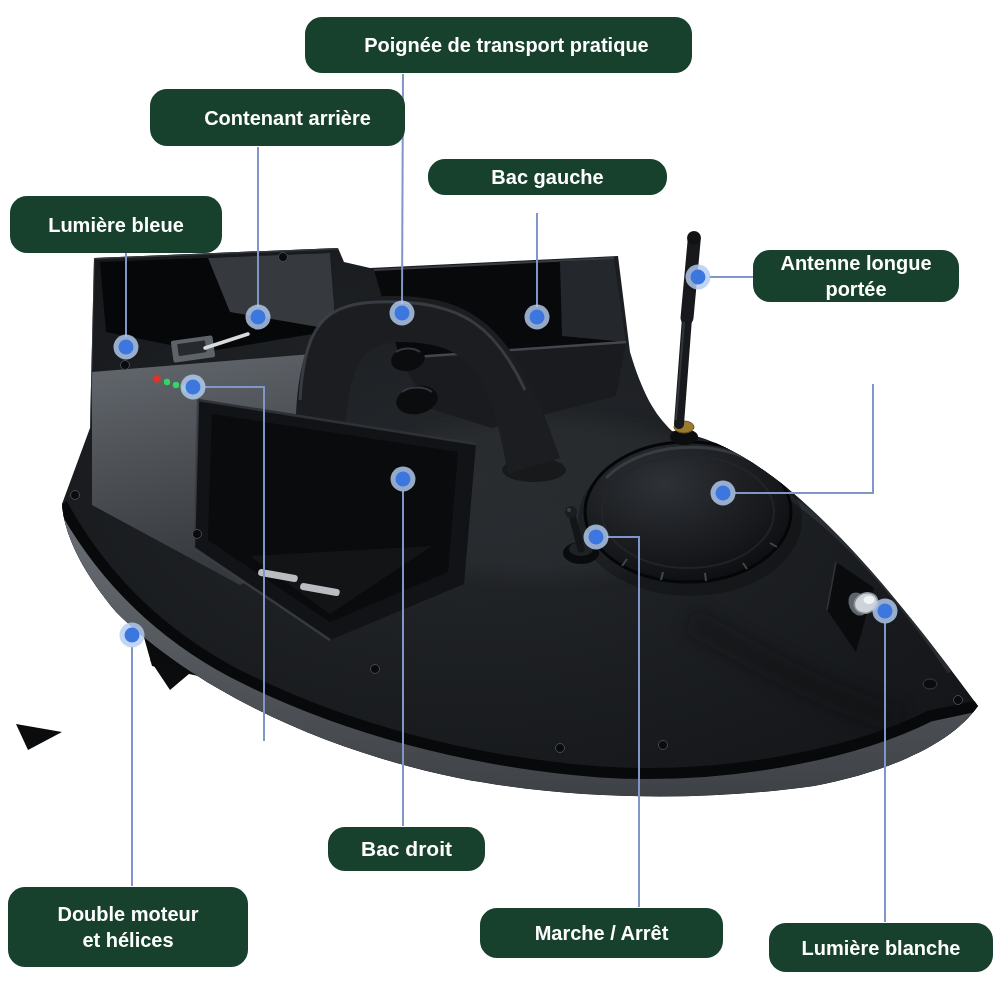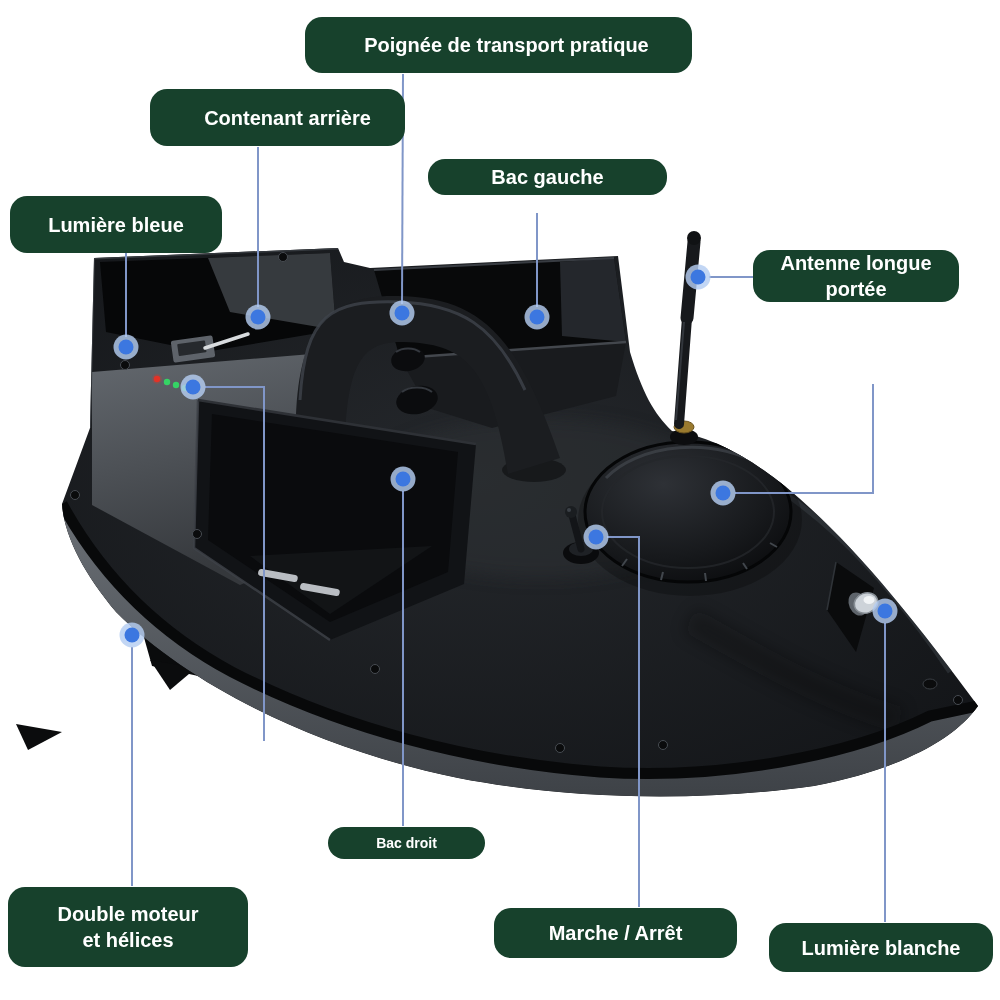--- a/index.html
+++ b/index.html
@@ -9,23 +9,23 @@
   .lbl{position:absolute;display:flex;align-items:center;justify-content:center;text-align:center;
        background:var(--label-bg,#17412c);color:var(--label-fg,#ffffff);
        font:700 20px/1.3 "Liberation Sans",sans-serif;border-radius:17px;box-sizing:border-box;}
   #lbl-poignee{left:305px;top:17px;width:387px;height:56px;padding-left:16px;}
   #lbl-contenant{left:150px;top:89px;width:255px;height:57px;padding-left:20px;}
   #lbl-lumiere-bleue{left:10px;top:183px;width:212px;height:57px;margin-top:13px;}
   #lbl-bac-gauche{left:428px;top:159px;width:239px;height:36px;}
   #lbl-antenne{left:753px;top:250px;width:206px;height:52px;}
   #lbl-compartiment{left:737px;top:332px;width:240px;height:51px;}
   #lbl-indicateur{left:163px;top:742px;width:211px;height:49px;}
-  #lbl-bac-droit{left:328px;top:827px;width:157px;height:32px;font-size:14px;}
+  #lbl-bac-droit{left:328px;top:827px;width:157px;height:44px;font-size:21px;}
   #lbl-double-moteur{left:8px;top:887px;width:240px;height:80px;padding:4px 44px;}
-  #lbl-marche{left:494px;top:908px;width:243px;height:50px;}
+  #lbl-marche{left:480px;top:908px;width:243px;height:50px;}
   #lbl-lumiere-blanche{left:769px;top:923px;width:224px;height:49px;}
   .leader{fill:none;stroke:var(--line,#8096c8);stroke-width:2;}
   .dot-halo{fill:var(--halo,#b5cdf2);opacity:.82;}
   .dot-core{fill:var(--dot,#3c77e0);}
 </style>
 </head>
 <body>
 
 <div class="stage">
 

